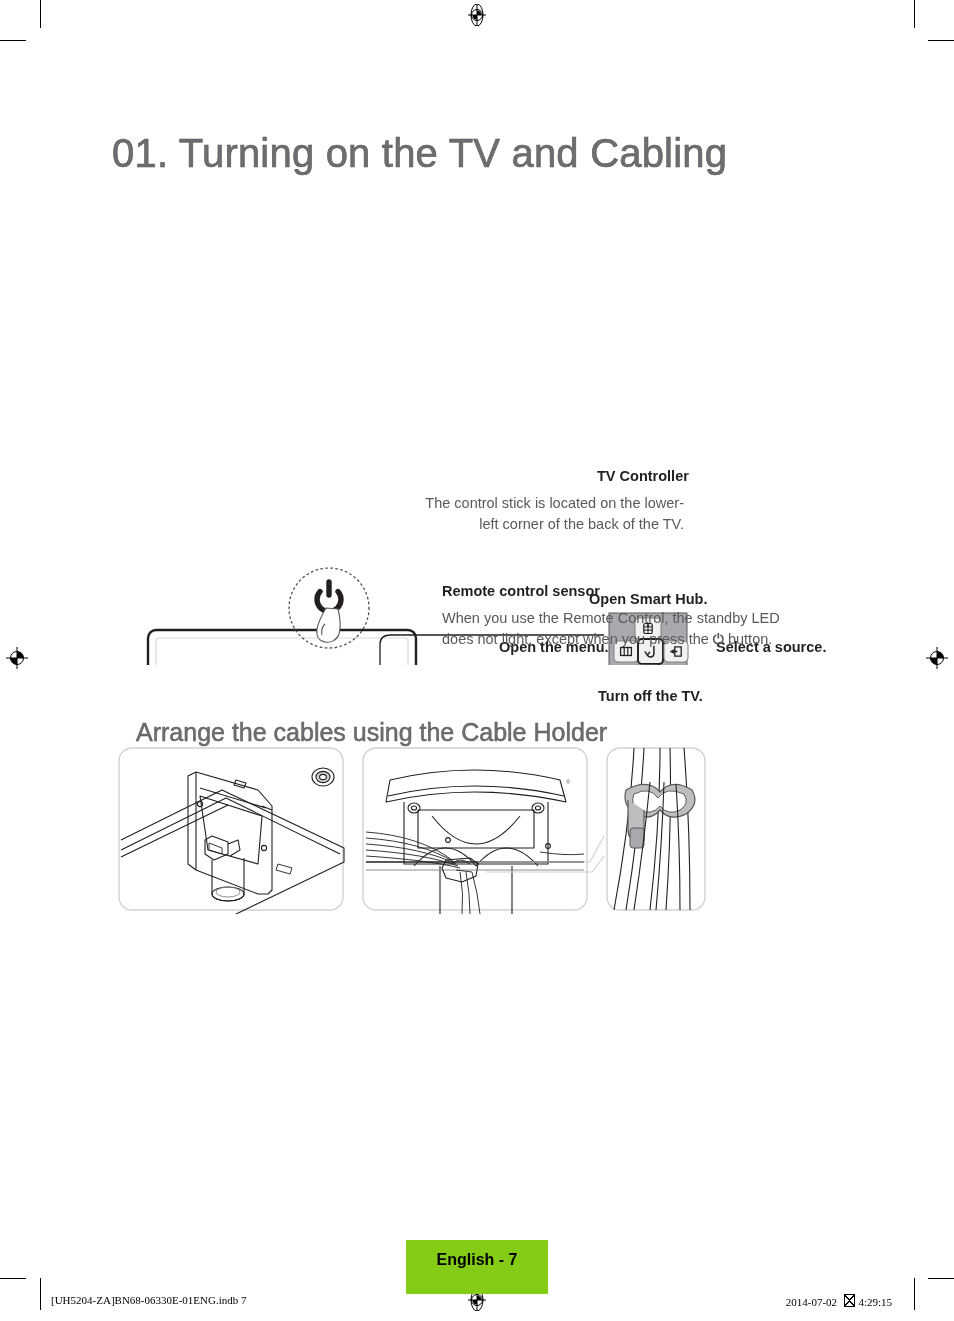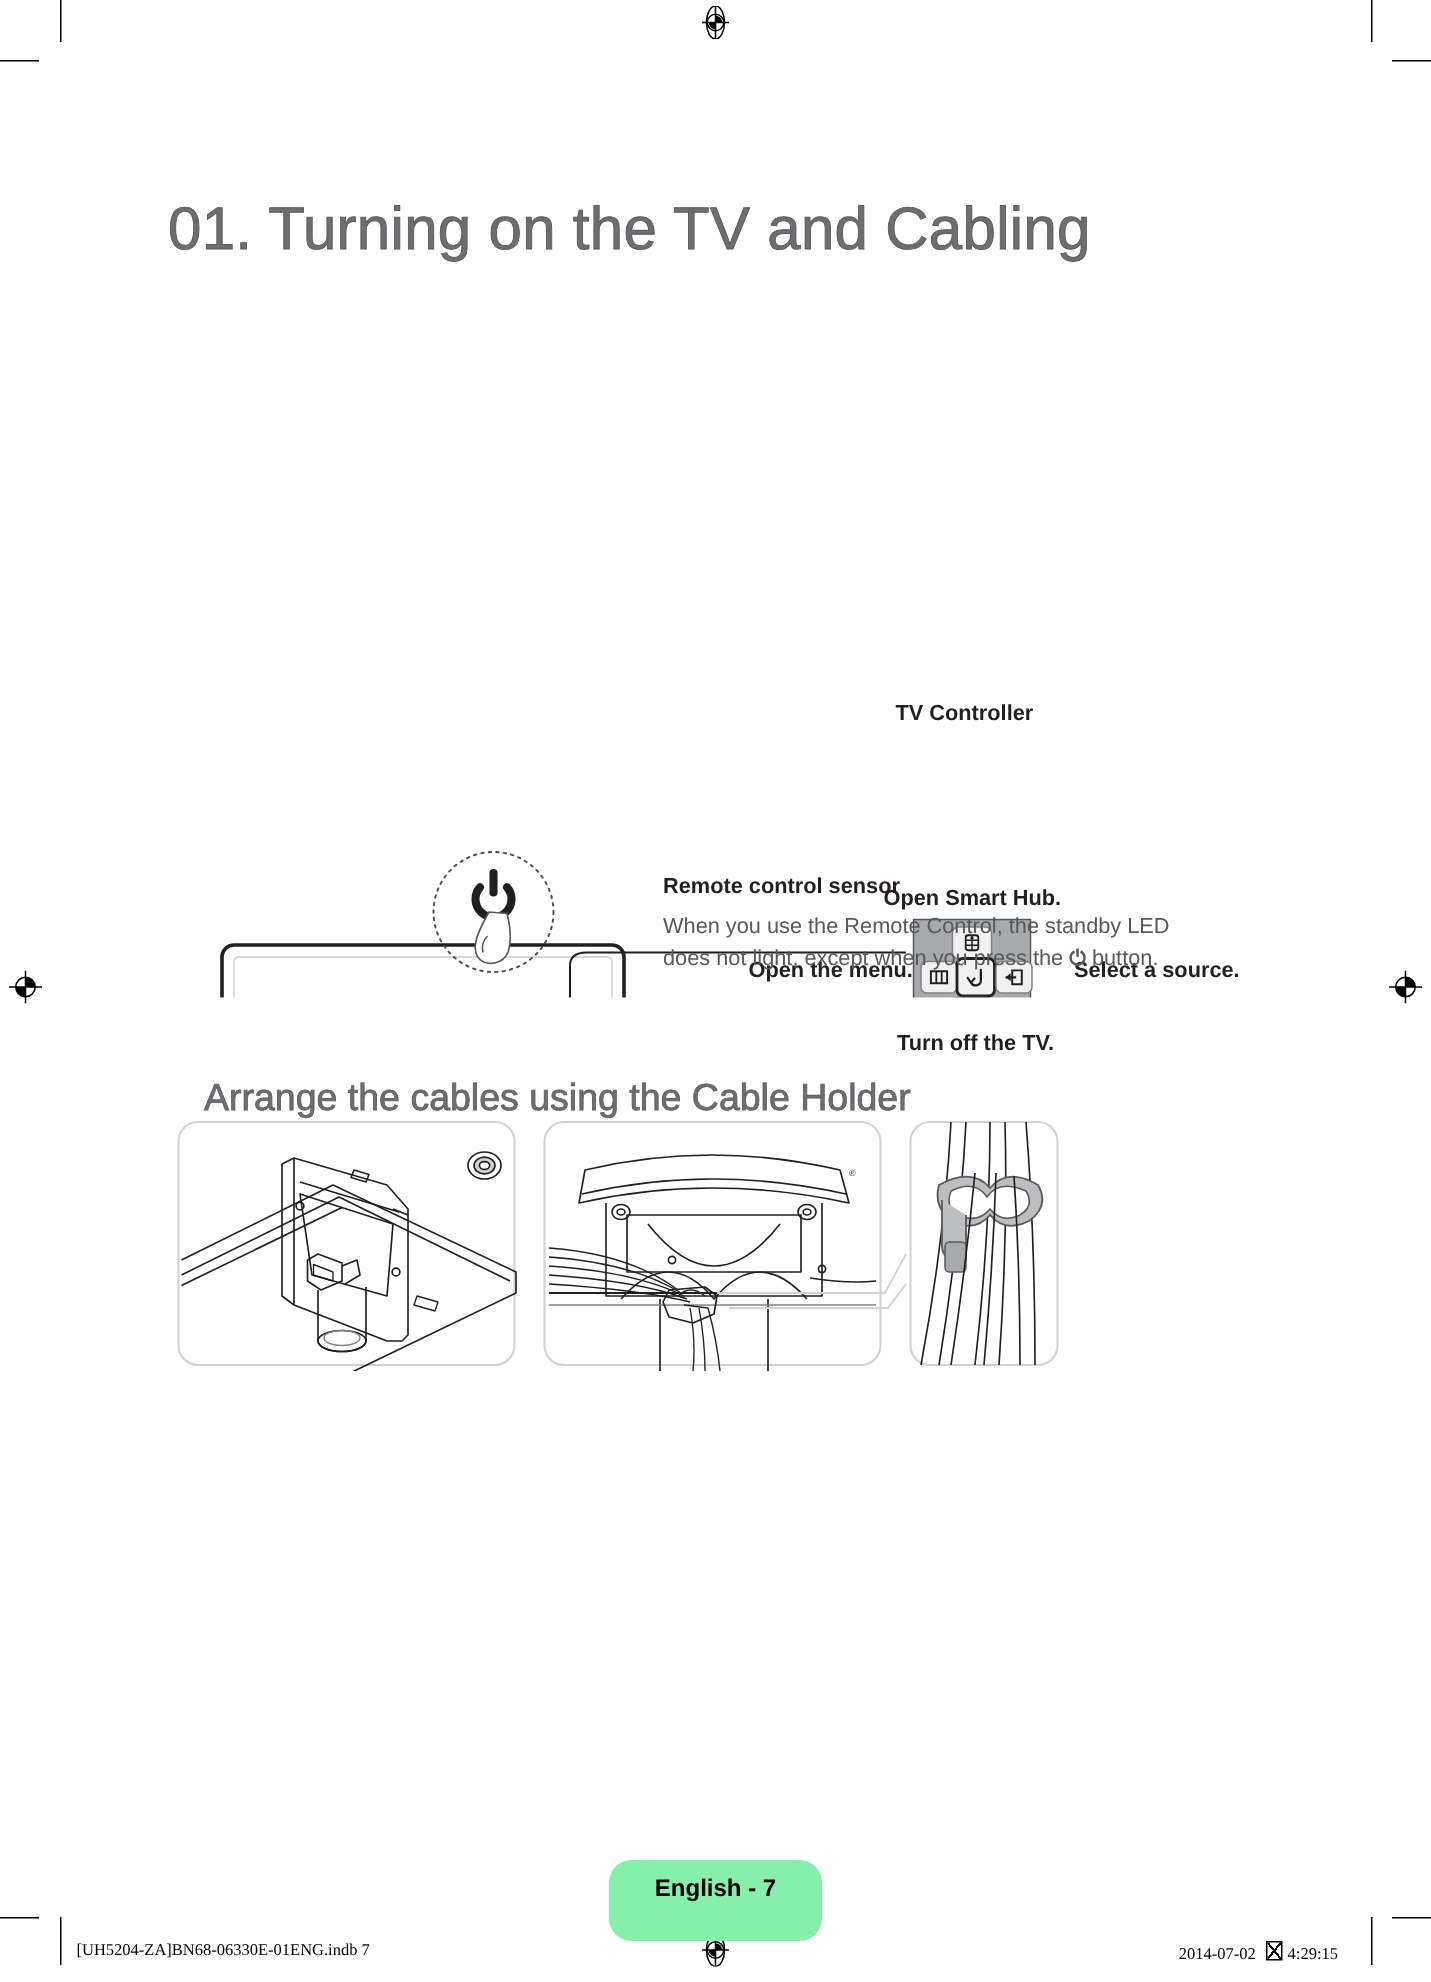--- a/index.html
+++ b/index.html
@@ -124,22 +124,22 @@
     position: absolute;
     left: 0; top: 744px;
     width: 954px; height: 170px;
   }
 
   
   .page-badge {
     position: absolute;
     left: 406px; top: 1240px;
     width: 142px; height: 54px;
-    background: #86efac;
-    border-radius: 15px;
+    background: #84cc16;
+    border-radius: 1px;
   }
   .page-badge span {
     position: absolute;
     left: 0; right: 0; top: 11px;
     text-align: center;
     font-size: 16px;
     font-weight: bold;
     color: #000;
   }
   .footer-meta {
@@ -361,20 +361,21 @@
       </g>
     </svg>
 
     <div class="lbl bold" id="lbl-smart-hub">Open Smart Hub.</div>
     <div class="lbl bold" id="lbl-open-menu">Open the menu.</div>
     <div class="lbl bold" id="lbl-select-src">Select a source.</div>
     <div class="lbl bold" id="lbl-turn-off">Turn off the TV.</div>
   </div>
 
   <div class="lbl" id="lbl-tv-controller">TV Controller</div>
+  <div id="txt-controller">The control stick is located on the lower-left corner of the back of the TV.</div>
 
   <div class="lbl" id="lbl-remote-sensor">Remote control sensor</div>
   <div id="txt-remote">
     <span>When you use the Remote Control, the standby LED does not light, except when you press the</span>
     <span class="pwr-glyph">⏻</span>
     <span>button.</span>
   </div>
 
   <h2 class="h2-title" id="h2-cables">Arrange the cables using the Cable Holder</h2>
 

